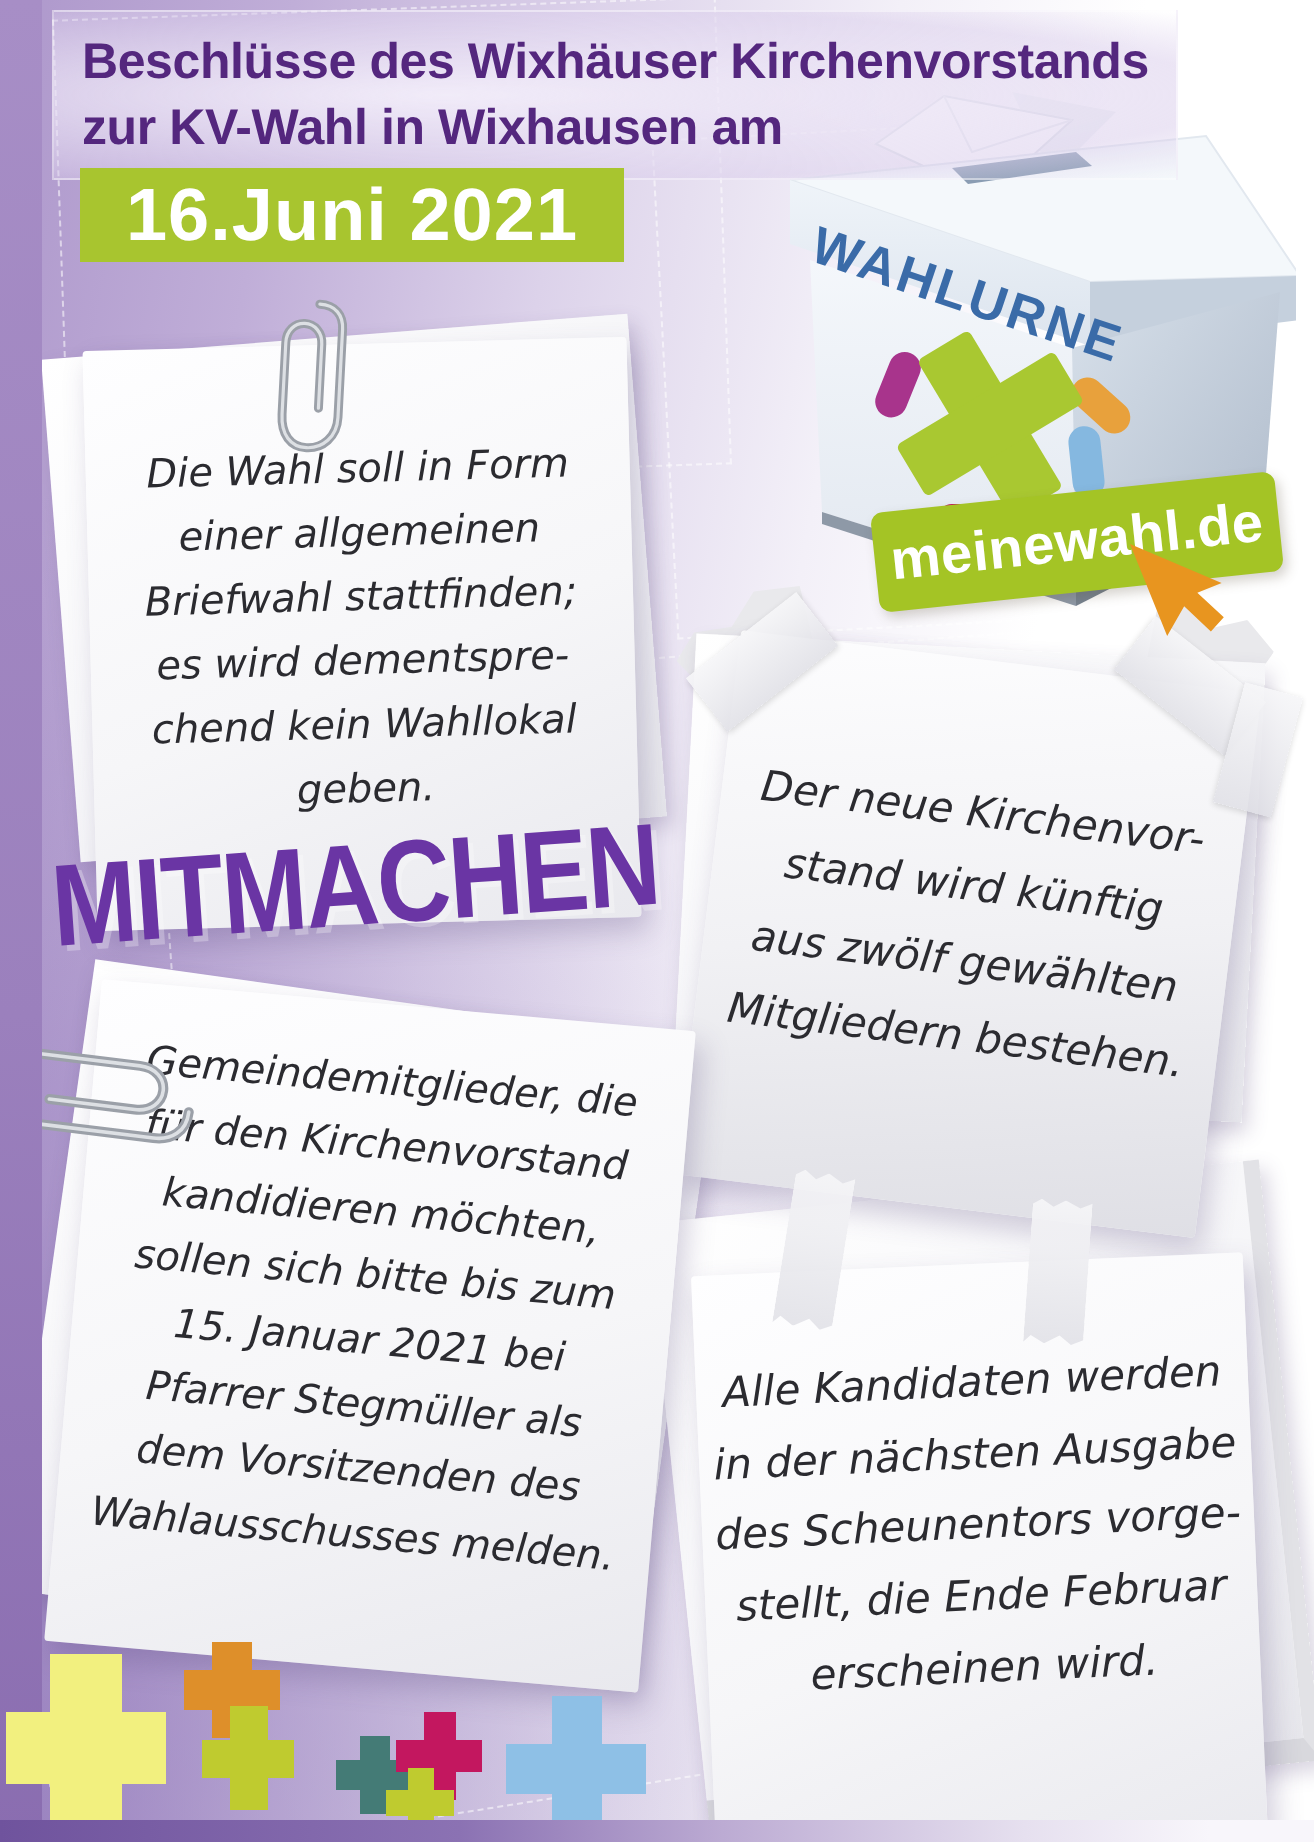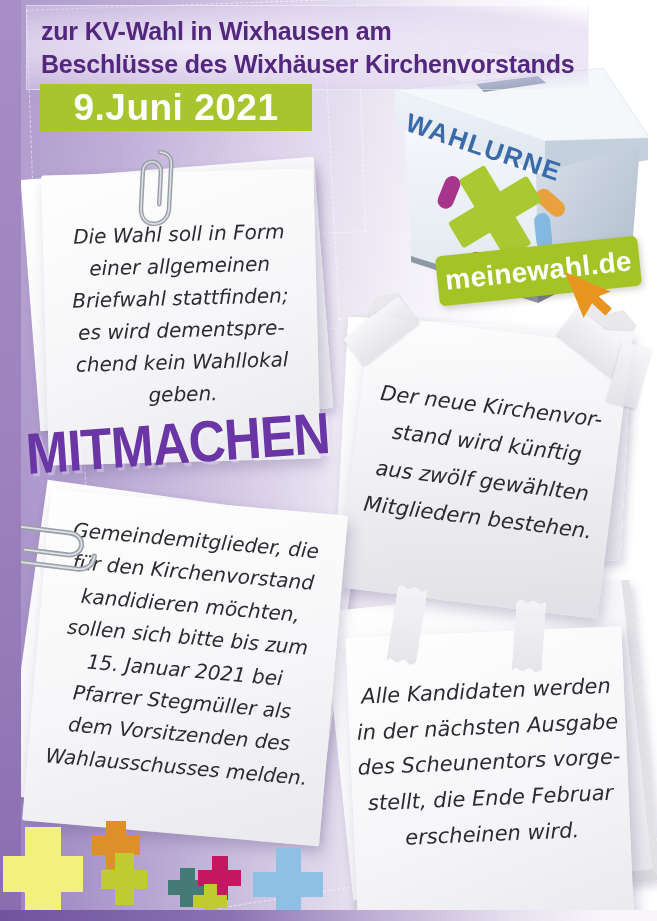--- a/index.html
+++ b/index.html
@@ -96,26 +96,26 @@
 <body>
 
 <div class="page">
   <div class="deco deco1"></div>
   <div class="deco deco2"></div>
   <div class="deco deco3"></div>
   <div class="deco deco4"></div>
   <div class="left-strip"></div>
 
   <div class="title-panel">
+    <div class="title-line">Beschlüsse des Wixhäuser Kirchenvorstands</div>
     <div class="title-line">zur KV-Wahl in Wixhausen am</div>
-    <div class="title-line">Beschlüsse des Wixhäuser Kirchenvorstands</div>
   </div>
 
   <div class="date-banner">
-    <span>9.Juni 2021</span>
+    <span>16.Juni 2021</span>
   </div>
 
   <svg class="ballot" width="260" height="262" viewBox="0 0 260 262">
     <defs>
       <linearGradient id="gLidF" x1="0" y1="0" x2="0" y2="1">
         <stop offset="0" stop-color="#EFF4F9"></stop>
           <stop offset="1" stop-color="#DCE4EE"></stop>
       </linearGradient>
       <linearGradient id="gBodyF" x1="0" y1="0" x2="0" y2="1">
         <stop offset="0" stop-color="#F4F7FB"></stop>

